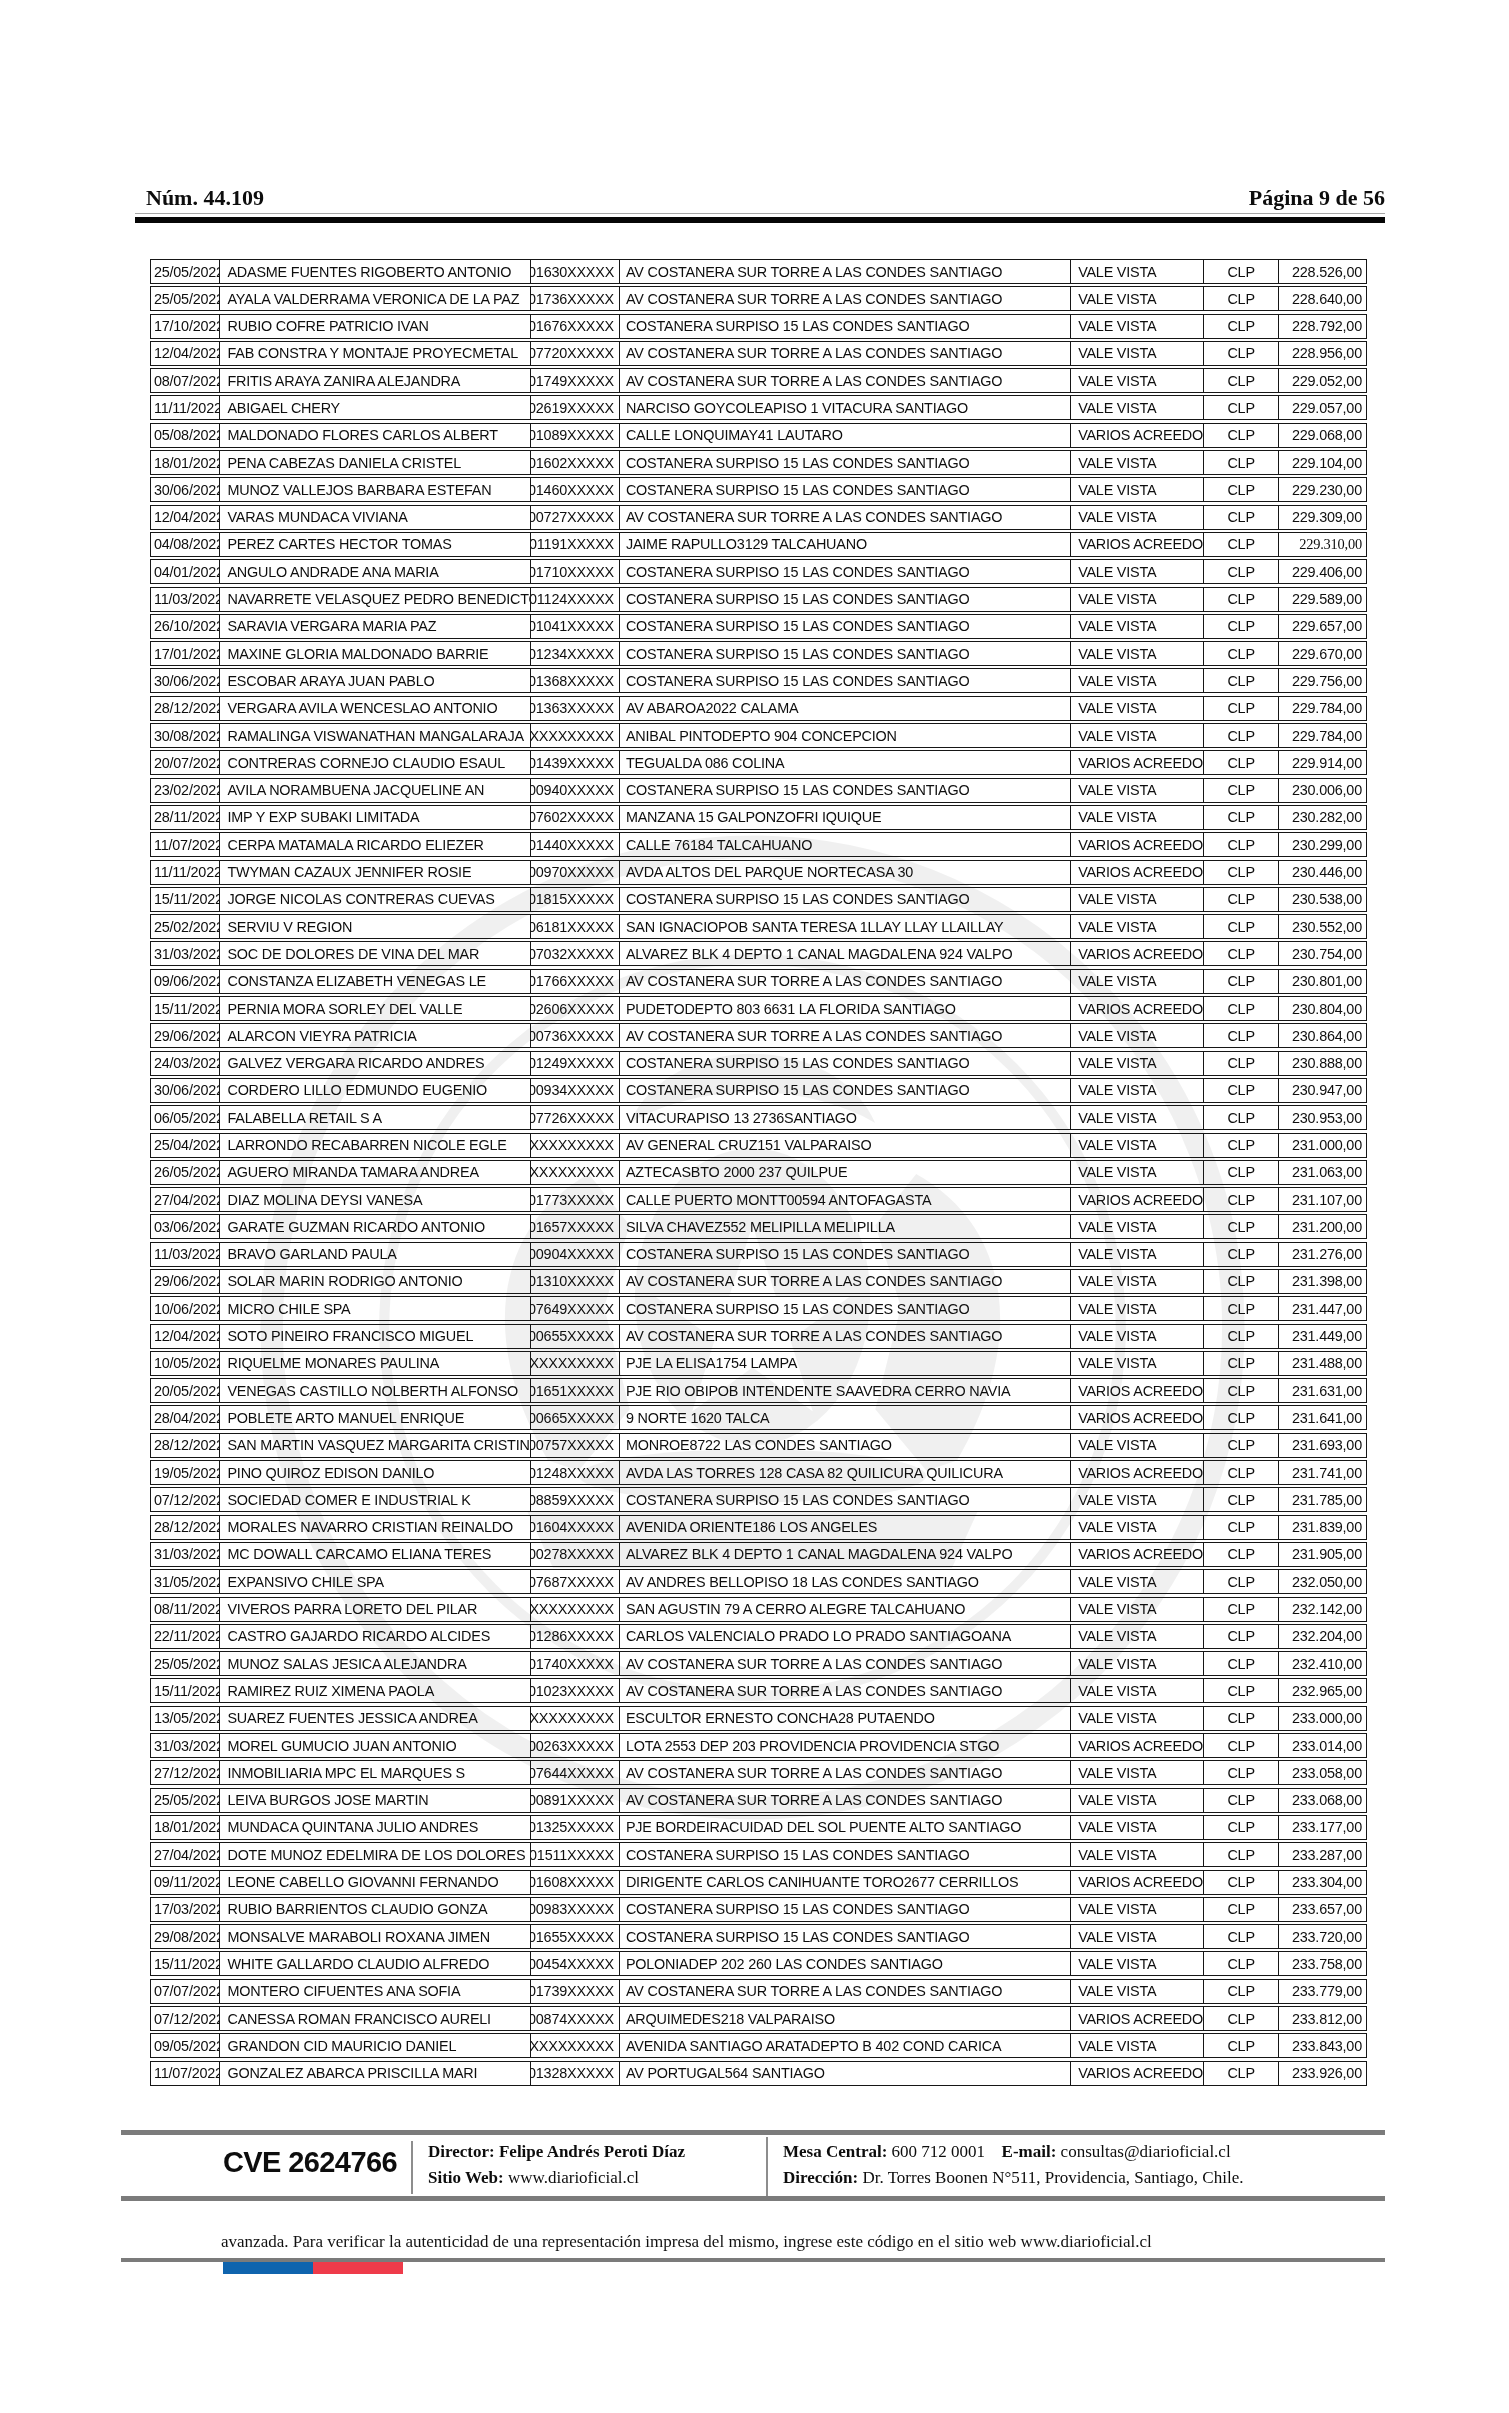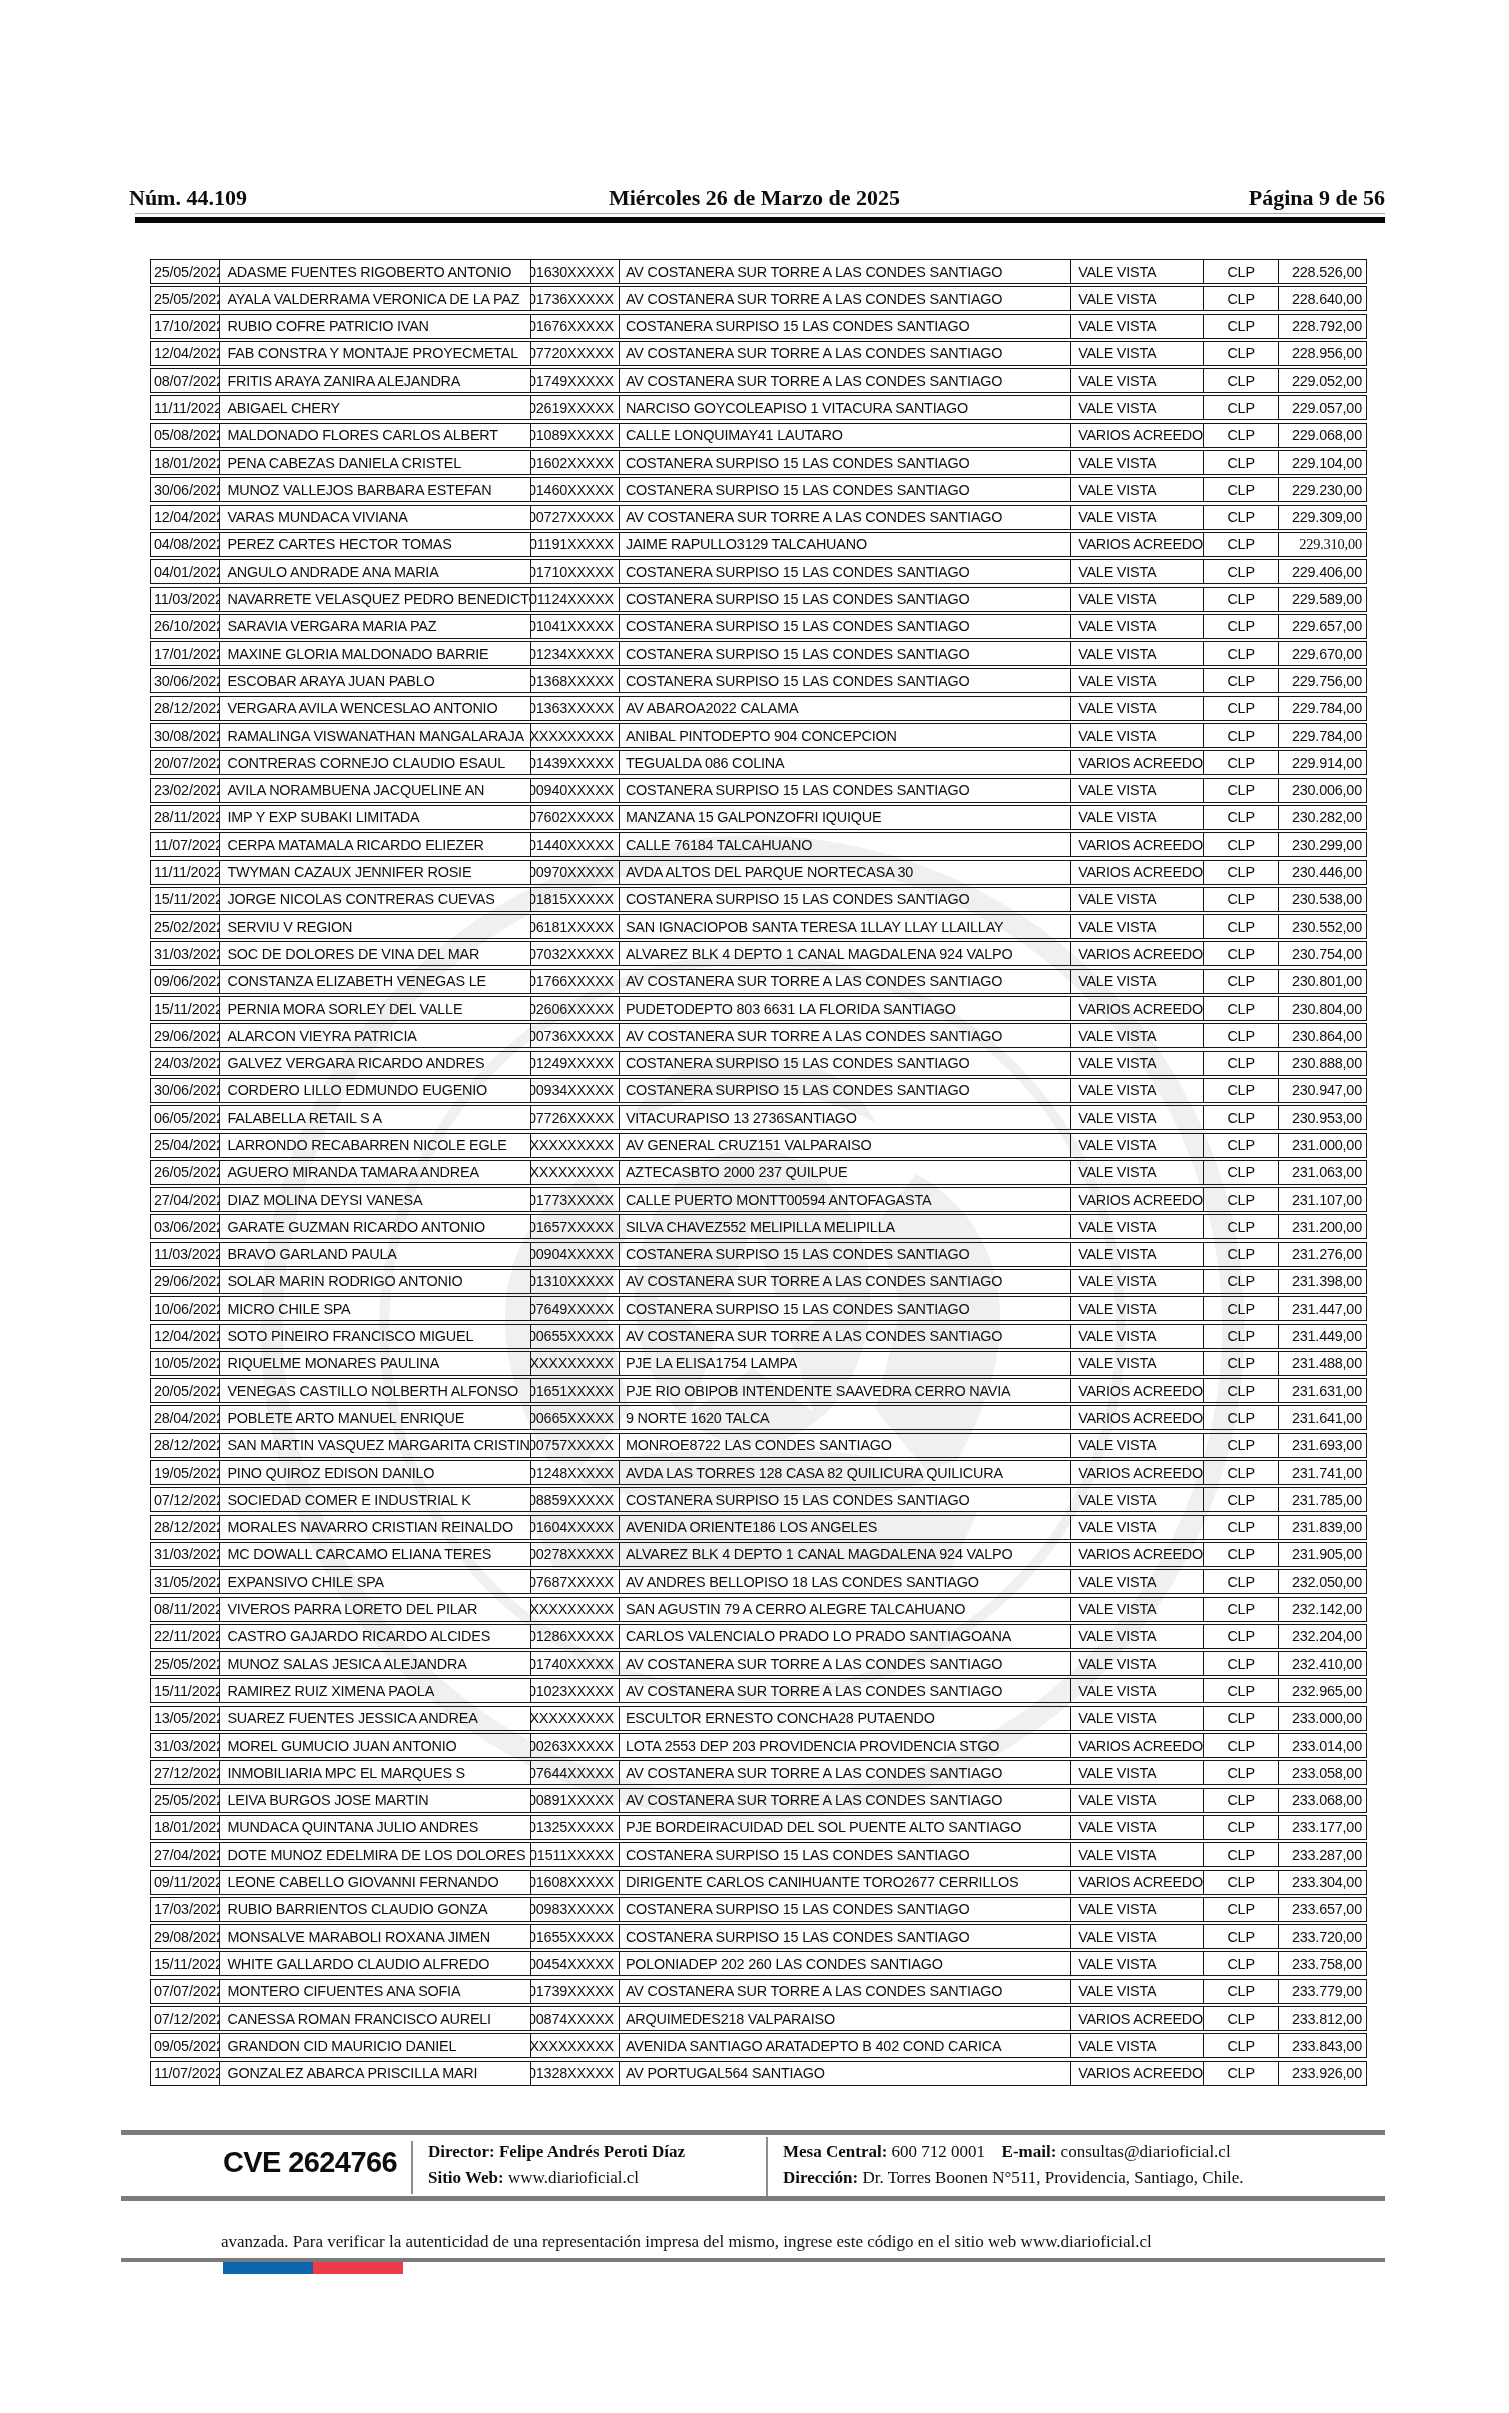--- a/index.html
+++ b/index.html
@@ -4,21 +4,21 @@
 <style>
   html,body{margin:0;padding:0;background:#e8e8e8;}
   .page{position:relative;width:1509px;height:2413px;background:#ffffff;overflow:hidden;
         font-family:"Liberation Sans",sans-serif;color:#0d0d0d;}
 
   
   .hdr-title{position:absolute;top:153px;left:0;width:1509px;text-align:center;
              font-family:"Liberation Serif",serif;font-weight:700;font-size:22px;white-space:nowrap;}
   .hdr-date{position:absolute;top:185px;left:0;width:1509px;text-align:center;
             font-family:"Liberation Serif",serif;font-weight:700;font-size:22px;white-space:nowrap;}
-  .hdr-num{position:absolute;top:185px;left:129px;
+  .hdr-num{position:absolute;top:185px;left:146px;
            font-family:"Liberation Serif",serif;font-weight:700;font-size:22px;white-space:nowrap;}
   .hdr-page{position:absolute;top:185px;right:124px;
             font-family:"Liberation Serif",serif;font-weight:700;font-size:22px;white-space:nowrap;}
   .hdr-rule-thin{position:absolute;left:135px;top:213px;width:1250px;height:1.1px;background:#a6a6a6;}
   .hdr-rule{position:absolute;left:135px;top:217px;width:1250px;height:5.7px;background:#060606;}
 
   
   .watermark{position:absolute;left:241px;top:816px;width:1023px;height:1023px;opacity:.055;}
 
   
@@ -59,21 +59,20 @@
   .flag{position:absolute;top:2262px;height:12px;}
   .flag-blue{left:223px;width:90px;}
   .flag-red{left:313px;width:90px;}
 </style>
 </head>
 <body>
 
 <div class="page">
 
   <div class="hdr-num">Núm. 44.109</div>
-  <div class="hdr-date">Miércoles 26 de Marzo de 2025</div>
   <div class="hdr-page">Página 9 de 56</div>
   <div class="hdr-rule-thin"></div>
   <div class="hdr-rule"></div>
 
   <svg class="watermark" viewBox="0 0 100 100">
     <circle cx="50" cy="50" r="47" fill="none" stroke="#000" stroke-width="2.2"></circle>
     <circle cx="50" cy="50" r="36" fill="none" stroke="#000" stroke-width="1"></circle>
     <path d="M38 30 C42 21 58 21 62 30 C55 26 45 26 38 30 Z" fill="#000"></path>
     <ellipse cx="50" cy="47" rx="11.5" ry="14.5" fill="#000"></ellipse>
     <path d="M50 40 l2.3 7 h7.2 l-5.8 4.2 2.2 7 -5.9 -4.3 -5.9 4.3 2.2 -7 -5.8 -4.2 h7.2 z" fill="#fff"></path>

